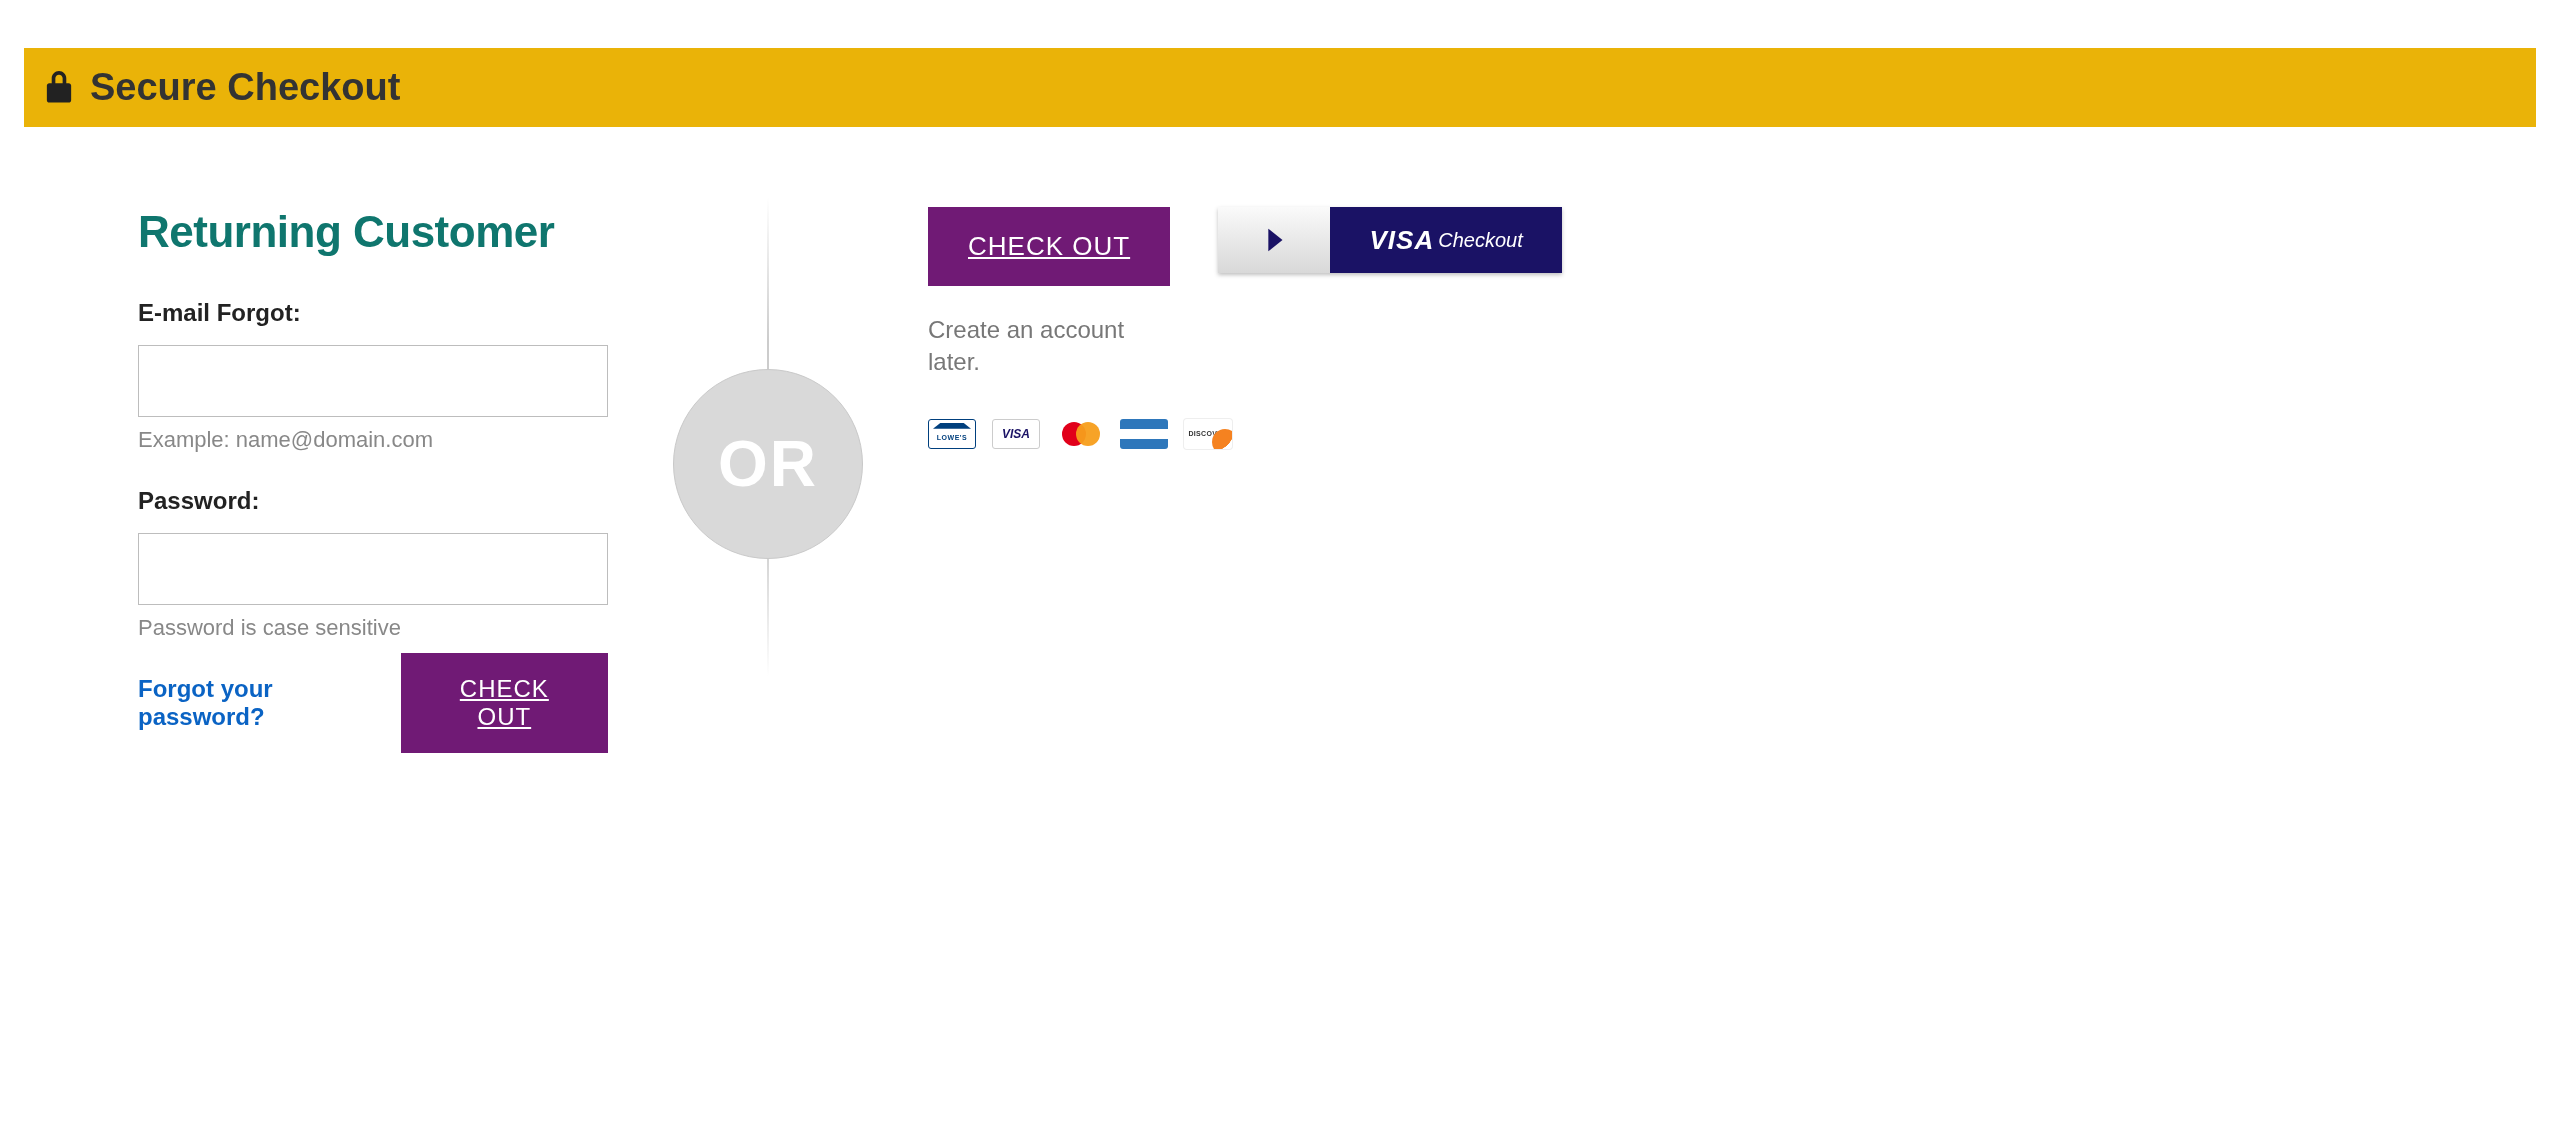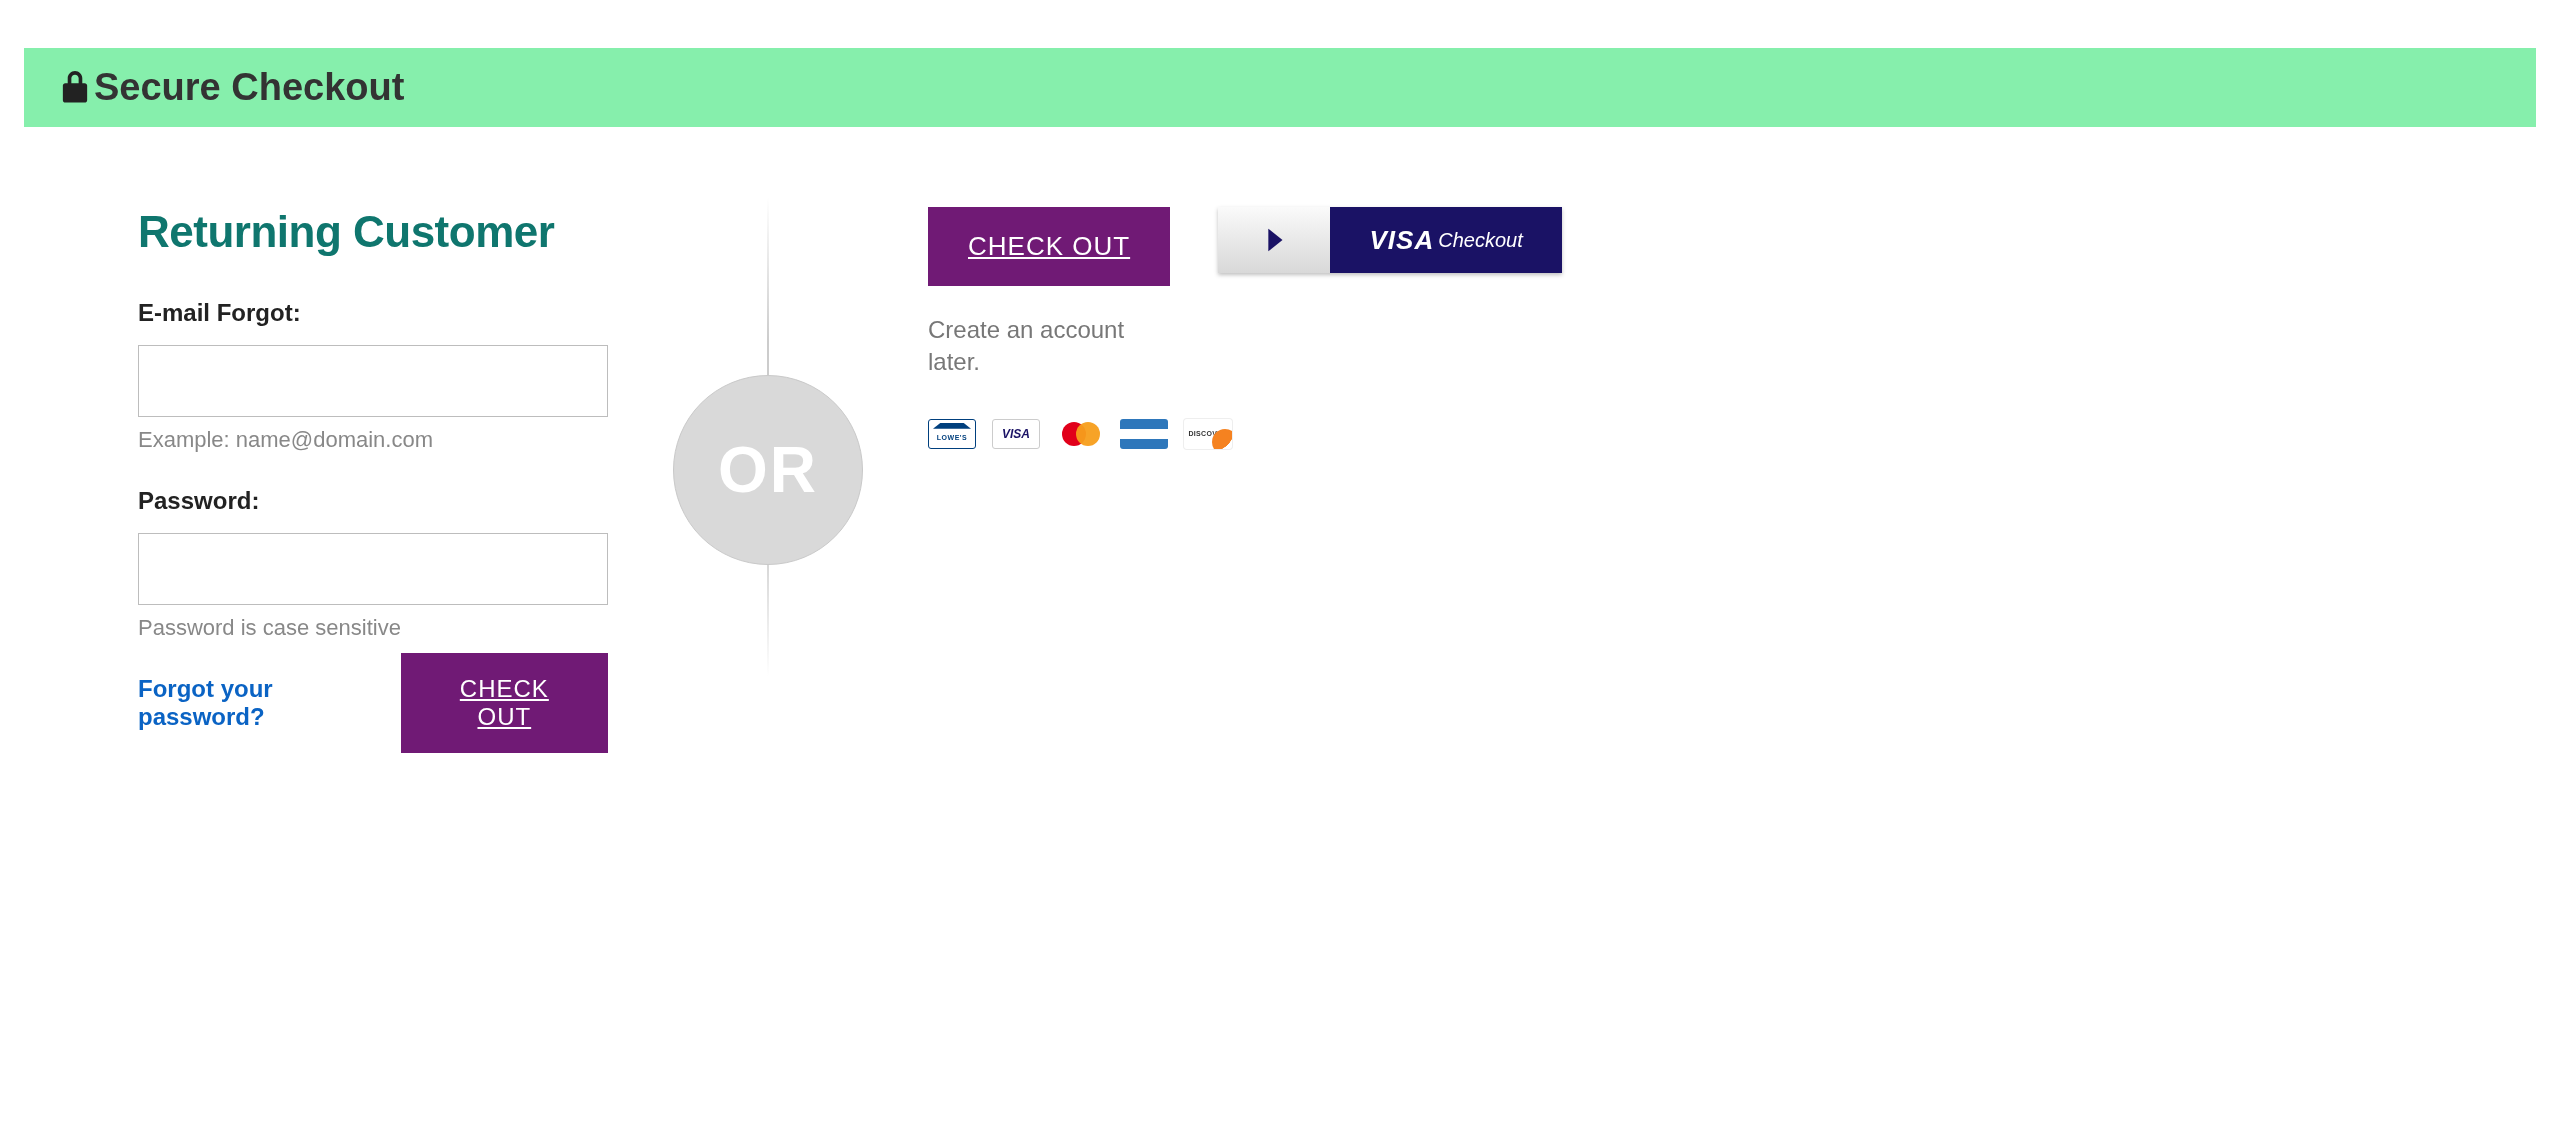--- a/index.html
+++ b/index.html
@@ -3,26 +3,26 @@
 <meta charset="utf-8">
 <style>
   * { box-sizing: border-box; margin: 0; padding: 0; }
   body {
     font-family: "Helvetica Neue", Helvetica, Arial, sans-serif;
     background: #fff;
     color: #222;
     width: 2560px;
   }
   .header-bar {
-    background: #86efac;
+    background: #eab308;
     margin: 48px 24px 0 24px;
-    padding: 18px 36px;
-    display: flex;
-    align-items: center;
-    gap: 4px;
+    padding: 18px 20px;
+    display: flex;
+    align-items: center;
+    gap: 16px;
   }
   .header-bar .lock-icon svg { display:block; }
   .header-bar h1 {
     font-size: 38px;
     font-weight: 700;
     color: #333;
   }
   .content {
     display: flex;
     margin-top: 80px;
@@ -95,21 +95,21 @@
     top: -10px;
     bottom: -120px;
     left: 50%;
     width: 2px;
     background: linear-gradient(to bottom, rgba(0,0,0,0) 0%, #ccc 30%, #ccc 70%, rgba(0,0,0,0) 100%);
     transform: translateX(-50%);
     height: 480px;
   }
   .or-circle {
     position: absolute;
-    top: 168px;
+    top: 162px;
     left: 50%;
     transform: translateX(-50%);
     width: 190px;
     height: 190px;
     border-radius: 50%;
     background: #d9d9d9;
     border: 1px solid #c9c9c9;
     display: flex;
     align-items: center;
     justify-content: center;

